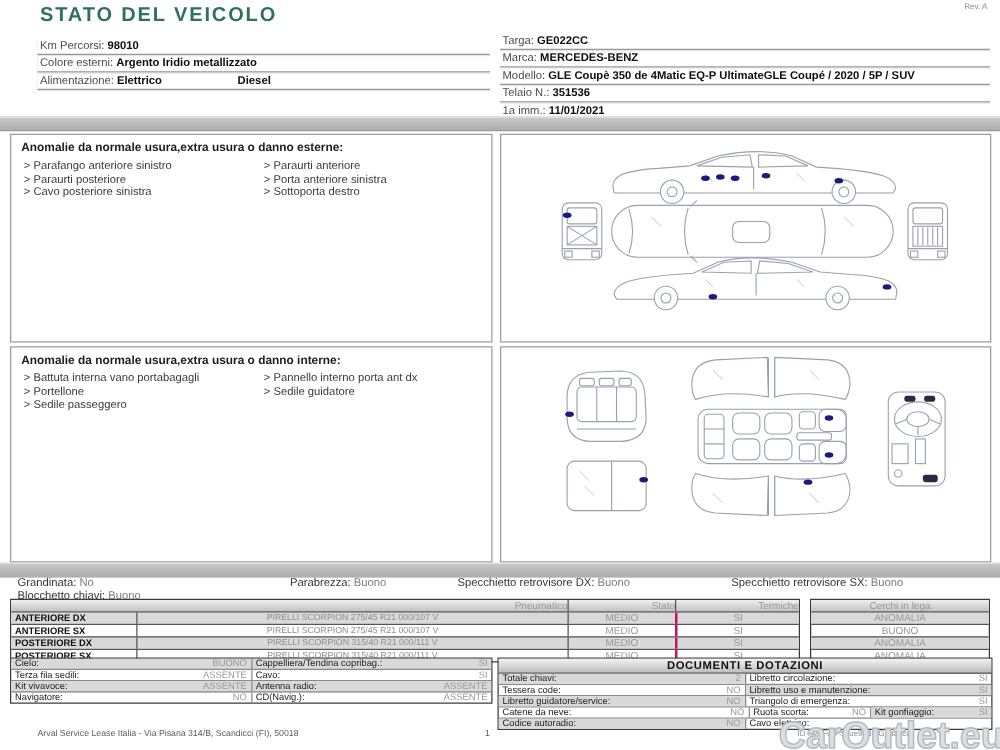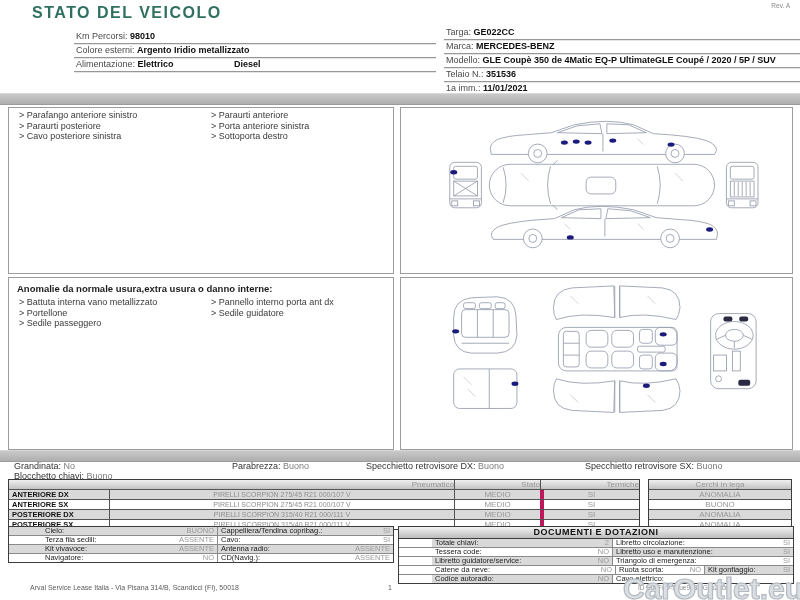--- a/index.html
+++ b/index.html
@@ -6,21 +6,21 @@
   body{
     width:800px;height:600px;position:relative;overflow:hidden;
     background:#ffffff;color:#222;
     font-family:"Liberation Sans","DejaVu Sans",sans-serif;
   }
   .abs{position:absolute;}
 
   
   .title{left:32px;top:4px;font-size:16px;font-weight:bold;letter-spacing:1.5px;color:#2f7060;}
   .rev{right:10px;top:2px;font-size:6.5px;color:#8a8a8a;}
-  .hcol{font-size:9px;line-height:11px;color:#444;margin-left:44px;}
+  .hcol{font-size:9px;line-height:11px;color:#444;}
   .hcol-left{left:30px;top:30px;width:362px;}
   .hcol-right{left:400px;top:26px;width:392px;}
   .frow{border-bottom:1px solid #979797;box-shadow:0 1px 0 #e6e6e6;padding:1px 2px 1px 2px;}
   .flabel{color:#4a4a4a;}
   .fvalue{font-weight:bold;color:#0e0e0e;}
   .alim2{margin-left:58px;}
 
   
   .graybar{left:0;width:800px;height:10px;background:linear-gradient(#c9c9c9,#aeaeae);border-top:1px solid #d8d8d8;border-bottom:1px solid #9b9b9b;}
   .bar1{top:93px;}
@@ -54,32 +54,32 @@
   .tmain{left:8px;top:479px;width:630px;border:1px solid #3c3c3c;font-size:8px;}
   .tcerchi{left:648px;top:479px;width:142px;border:1px solid #3c3c3c;font-size:8px;}
   .trow{display:flex;height:9px;line-height:9px;border-top:1px solid #555;}
   .trow:first-child{border-top:none;}
   .thead{background:linear-gradient(#efefef,#c3c3c3);color:#979797;text-align:right;}
   .th-pneu{width:445px;border-right:1px solid #555;}
   .th-stato{width:85px;border-right:1px solid #555;}
   .th-term{flex:1;}
   .c-pos{width:97px;font-weight:bold;color:#111;padding-left:3px;border-right:1px solid #555;font-size:7.5px;}
   .c-spec{width:344px;text-align:center;color:#8e8e8e;font-size:7px;border-right:1px solid #555;}
-  .c-stato{width:85px;text-align:center;color:#979797;border-right:4px solid #be185d;}
+  .c-stato{width:85px;text-align:center;color:#979797;border-right:2px solid #be185d;}
   .c-term{flex:1;text-align:center;color:#979797;}
   .c-cerchi{text-align:center;color:#979797;height:9px;line-height:9px;border-top:1px solid #555;}
   .g{background:#d9d9d9;}
 
   
   .btable{top:526px;border:1px solid #3c3c3c;font-size:7.5px;}
   .bt-left{left:8px;width:384px;}
   .bt-right{left:398px;width:394px;}
   .bt-header{height:11px;line-height:11px;text-align:center;font-weight:bold;font-size:9px;color:#111;
              background:linear-gradient(#f3f3f3,#bdbdbd);border-bottom:1px solid #3c3c3c;letter-spacing:0.5px;}
-  .bt-row{display:flex;height:8px;line-height:8px;border-bottom:1px solid #8a8a8a;padding-left:33px;}
+  .bt-row{display:flex;height:8px;line-height:8px;border-bottom:1px solid #8a8a8a;}
   .bt-row:last-child{border-bottom:none;}
   .bt-cell{flex:1;display:flex;justify-content:space-between;padding:0 3px;border-right:1px solid #8a8a8a;overflow:hidden;white-space:nowrap;}
   .bt-cell:last-child{border-right:none;}
   .bl{color:#222;}
   .bv{color:#9a9a9a;}
   .subwrap{flex:1;display:flex;padding:0;}
   .subcell{flex:1;display:flex;justify-content:space-between;padding:0 3px;overflow:hidden;white-space:nowrap;}
   .subcell.first{border-right:1px solid #8a8a8a;}
 
   
@@ -136,20 +136,21 @@
     </div>
     <div class="frow">
       <span class="flabel">1a imm.:</span>
       <span class="fvalue">11/01/2021</span>
     </div>
   </div>
 
   <div class="abs graybar bar1"></div>
 
   <div class="abs box ext-text">
+    <div class="box-title">Anomalie da normale usura,extra usura o danno esterne:</div>
     <div class="cols">
       <div class="col">
         <ul class="anom">
           <li>Parafango anteriore sinistro</li>
           <li>Paraurti posteriore</li>
           <li>Cavo posteriore sinistra</li>
         </ul>
       </div>
       <div class="col">
         <ul class="anom">
@@ -235,21 +236,21 @@
         <ellipse class="dot" cx="311" cy="123" rx="3.5" ry="2.2"></ellipse>
       </g>
     </svg>
   </div>
 
   <div class="abs box int-text">
     <div class="box-title">Anomalie da normale usura,extra usura o danno interne:</div>
     <div class="cols">
       <div class="col">
         <ul class="anom">
-          <li>Battuta interna vano metallizzato</li>
+          <li>Battuta interna vano portabagagli</li>
           <li>Portellone</li>
           <li>Sedile passeggero</li>
         </ul>
       </div>
       <div class="col">
         <ul class="anom">
           <li>Pannello interno porta ant dx</li>
           <li>Sedile guidatore</li>
         </ul>
       </div>

